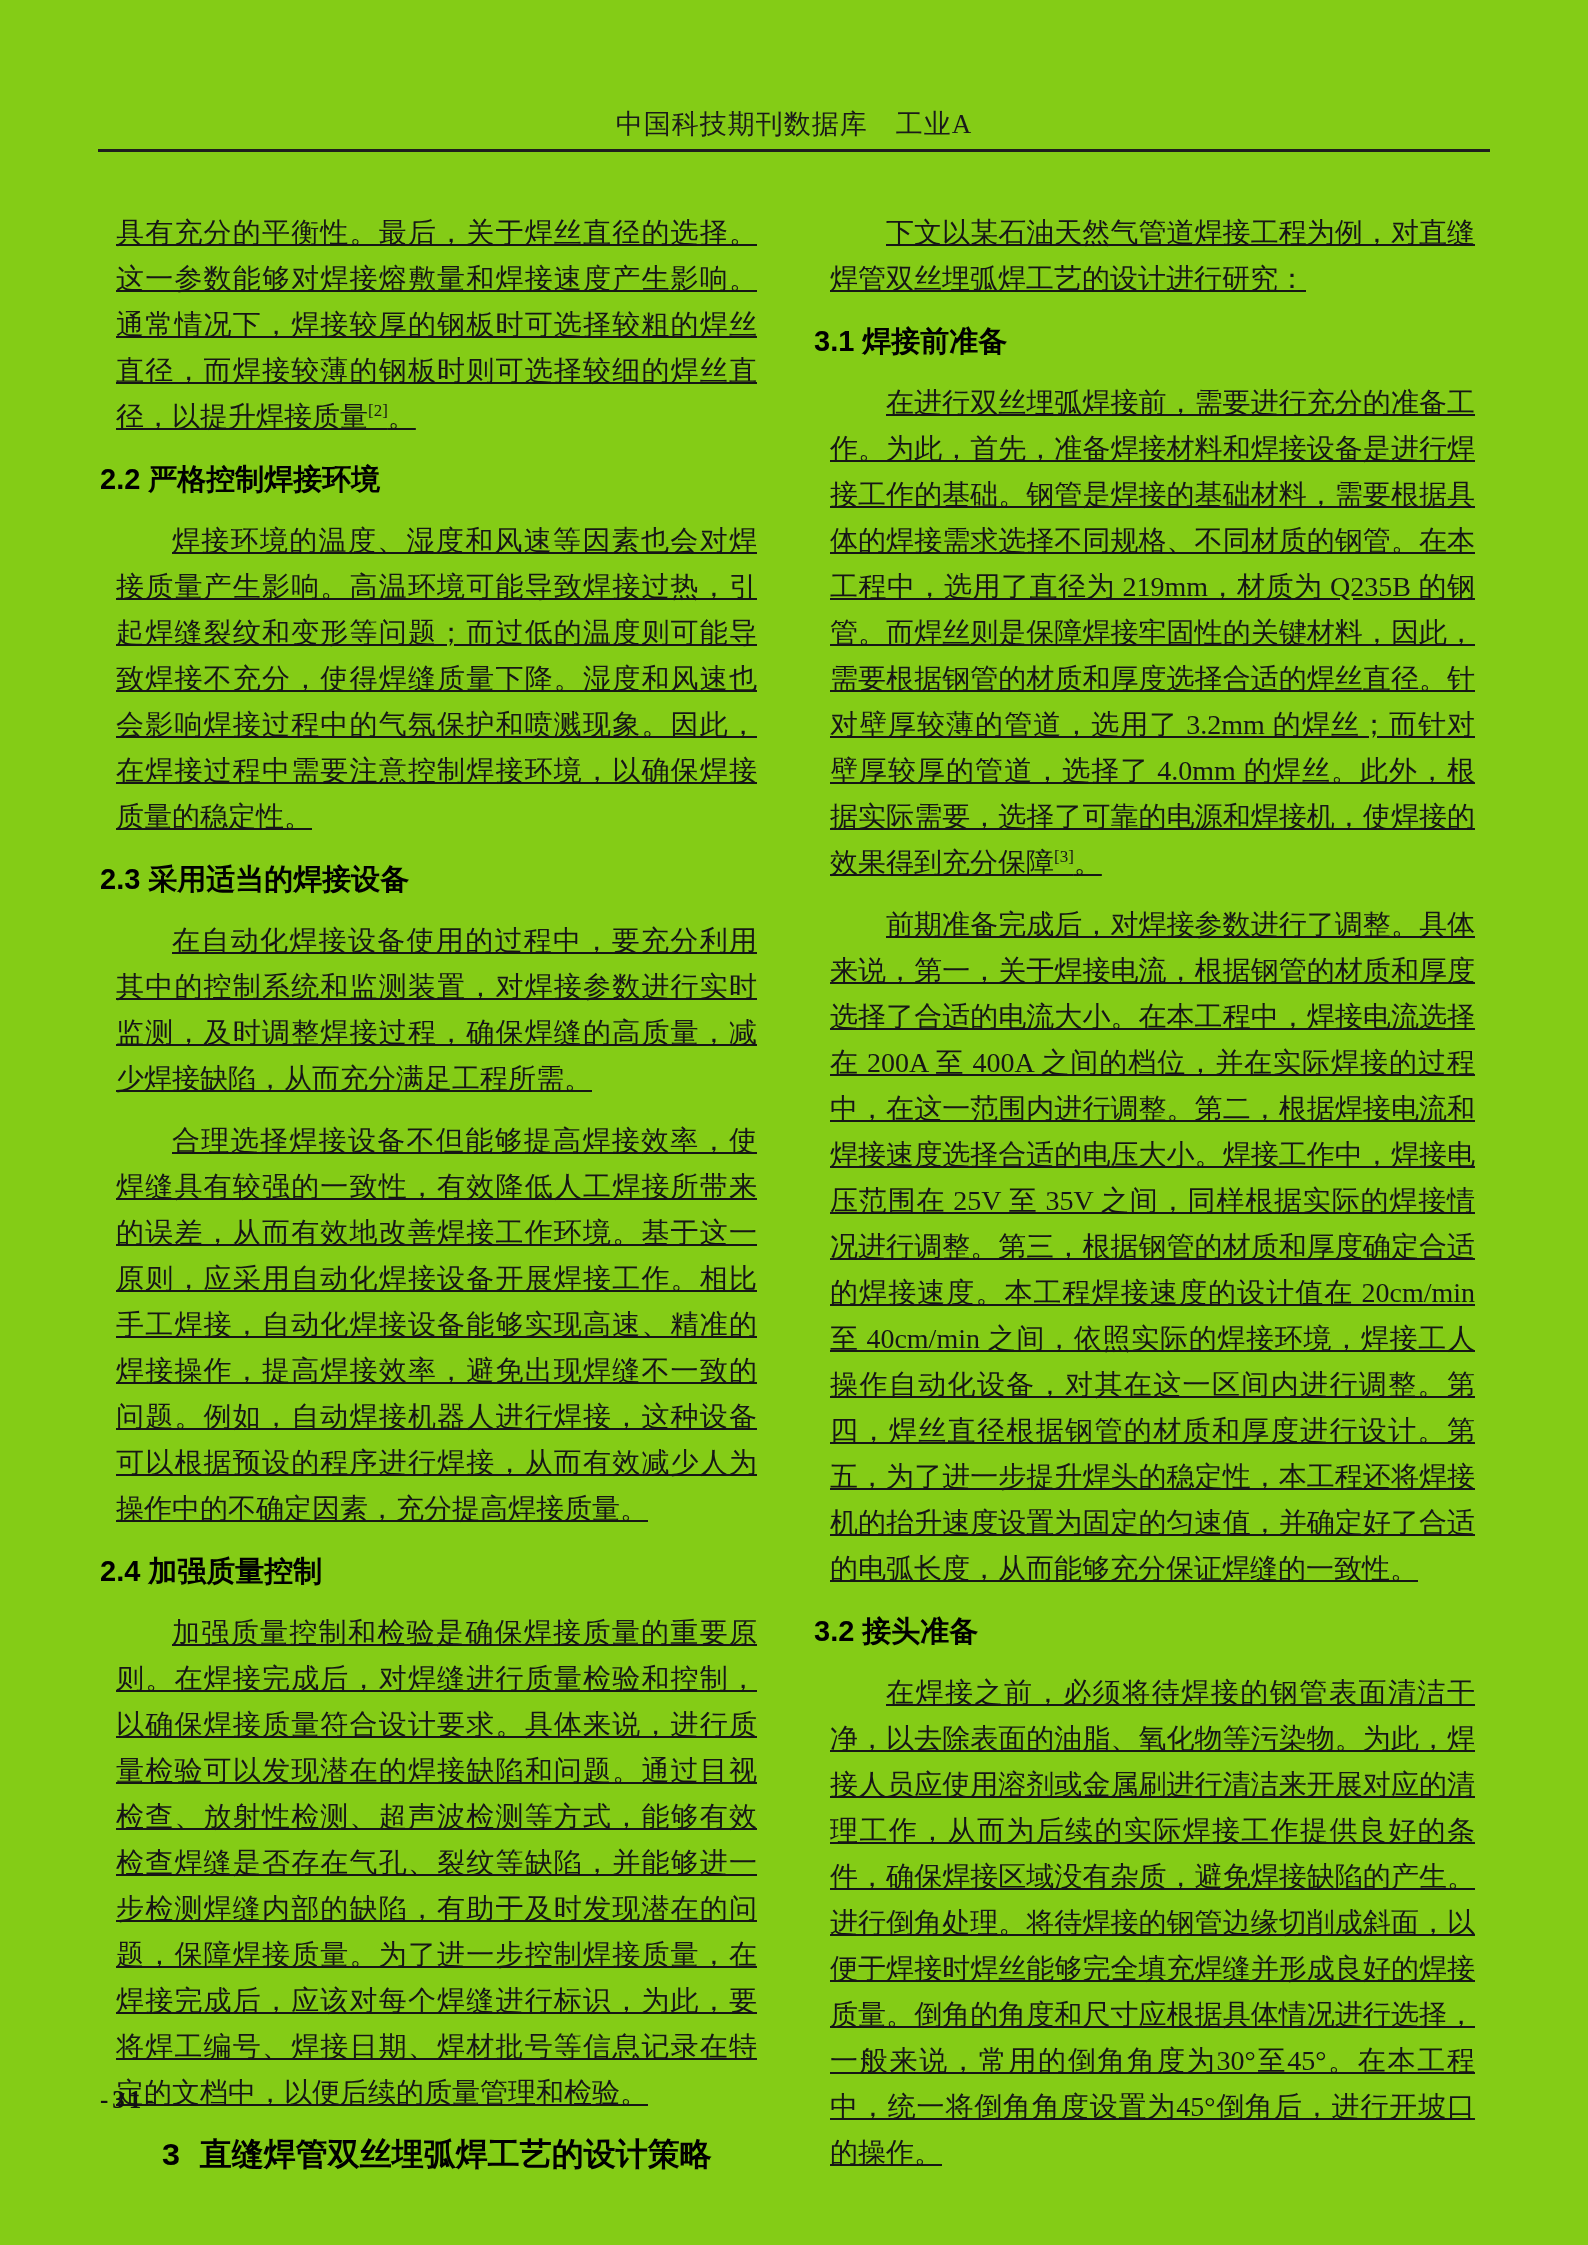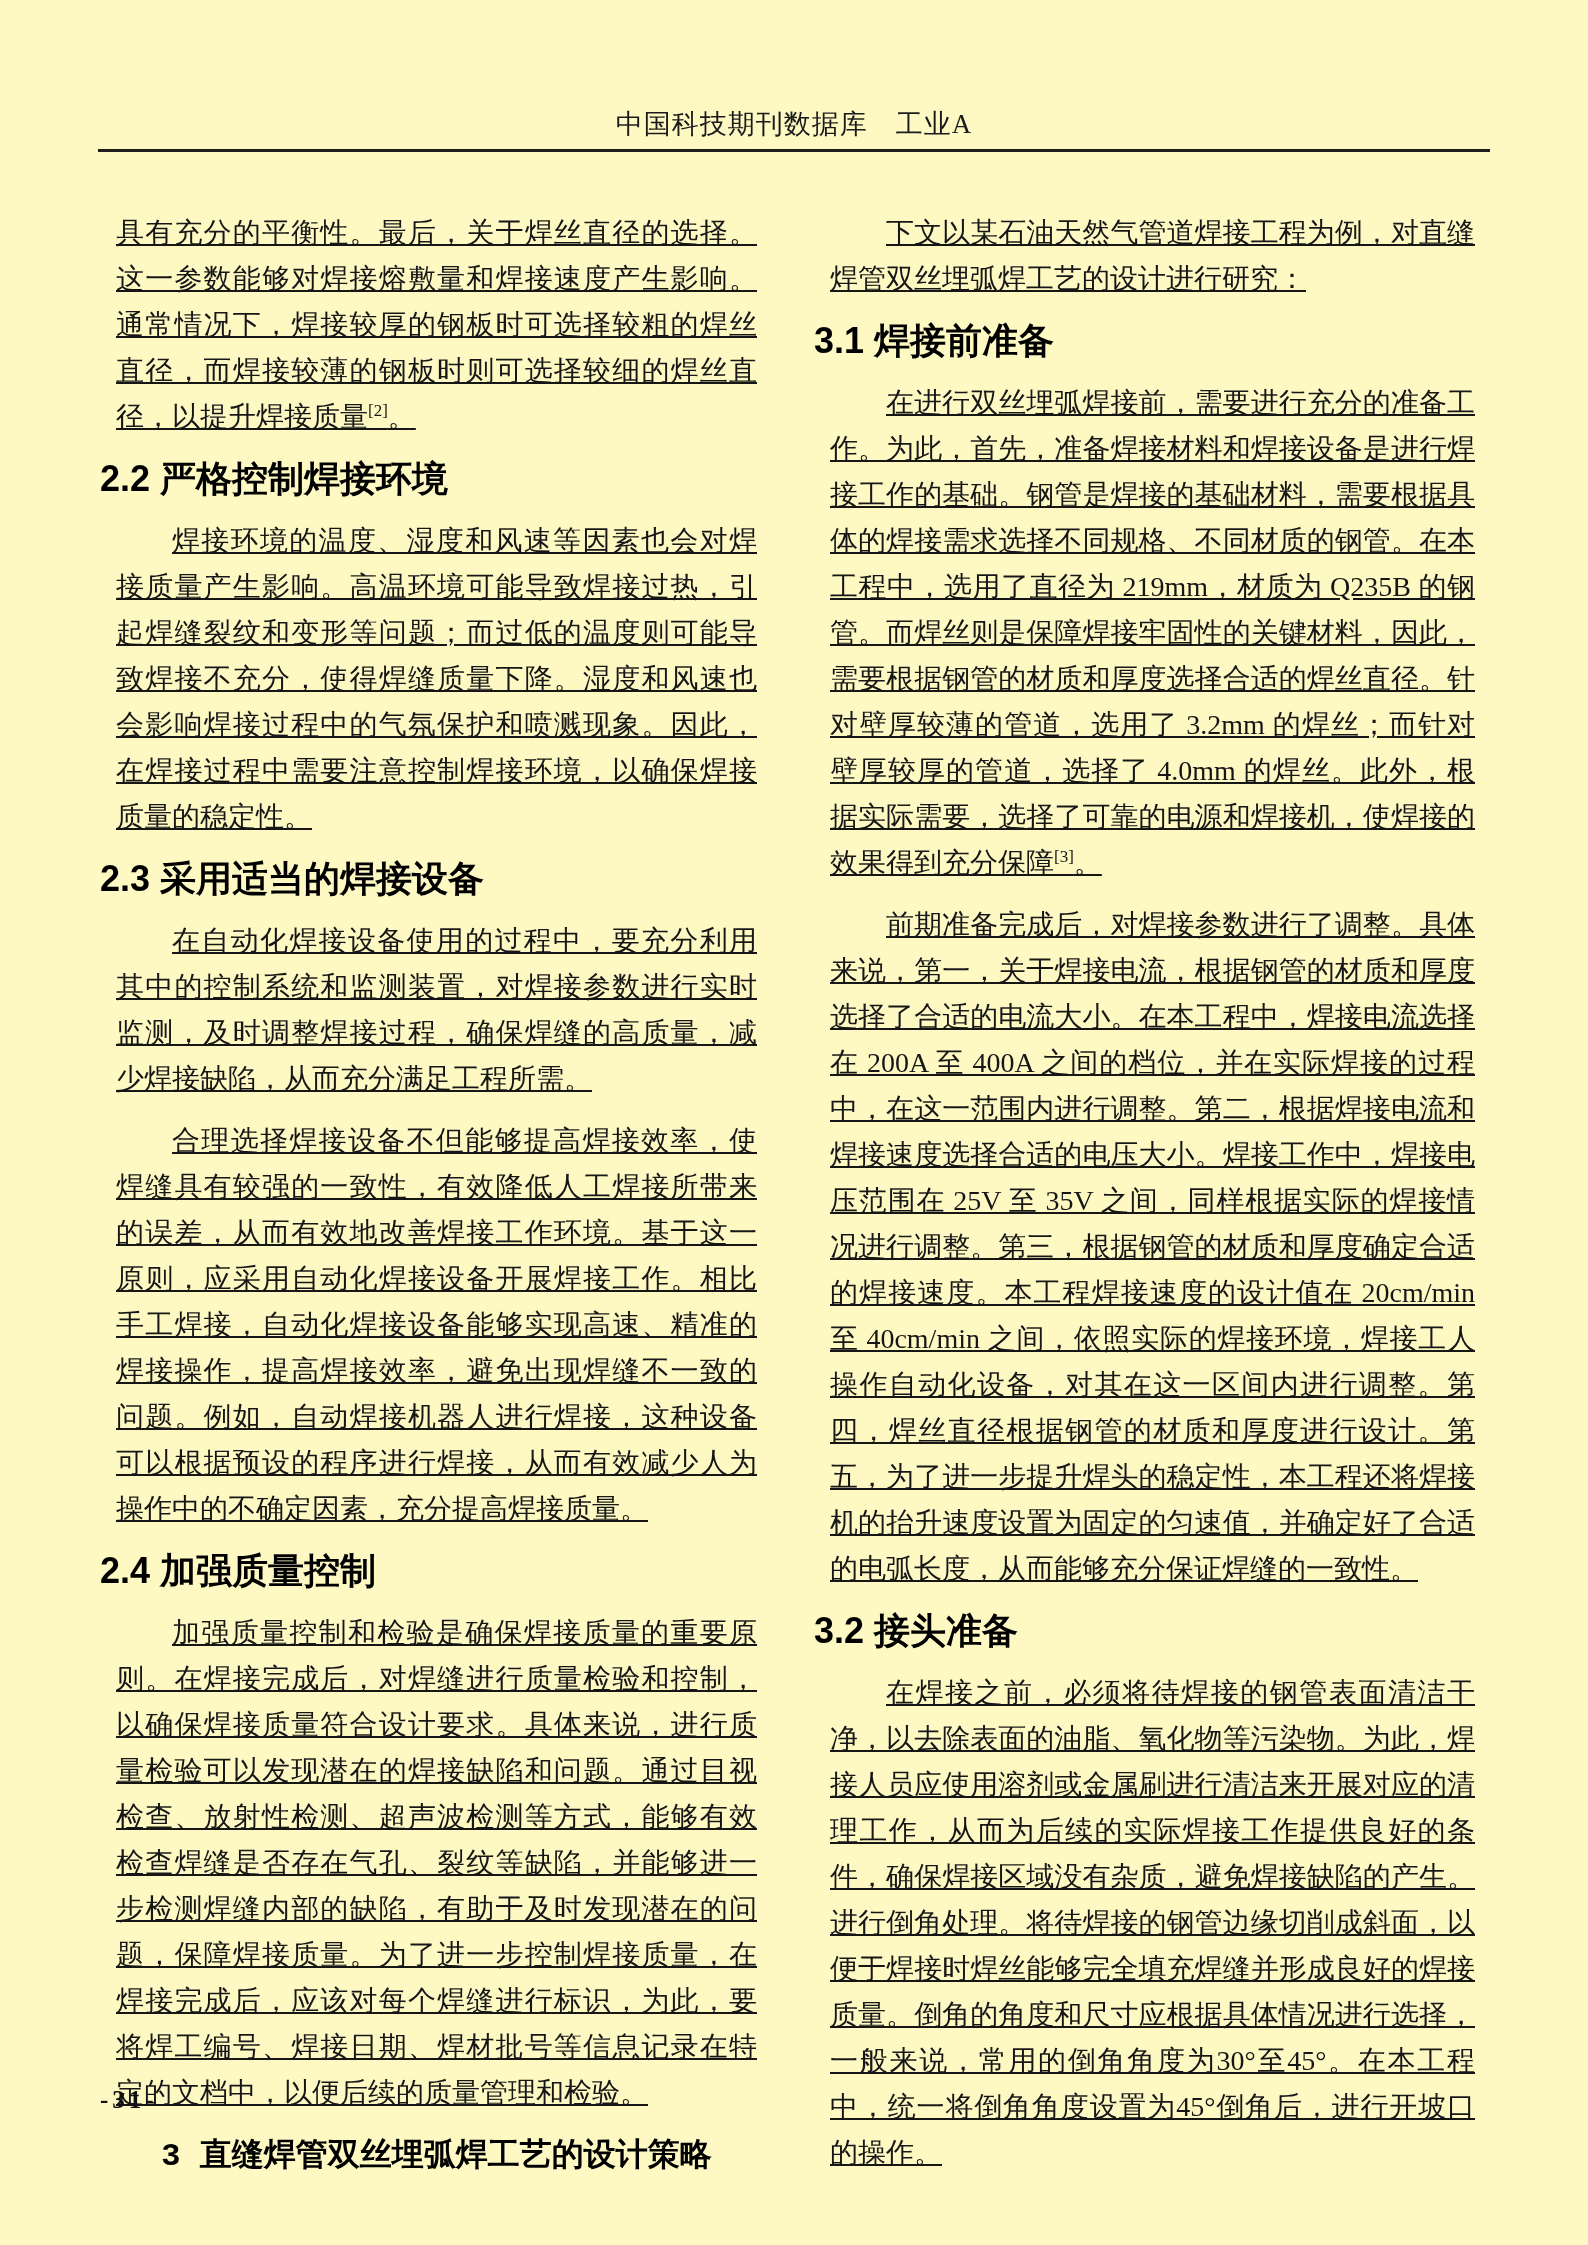--- a/index.html
+++ b/index.html
@@ -4,21 +4,21 @@
 <style>
   html, body {
     margin: 0;
     padding: 0;
     background: #ffffff;
   }
   .page {
     position: relative;
     width: 1588px;
     height: 2245px;
-    background: #fef9c3;
+    background: #84cc16;
     overflow: hidden;
     font-family: "Liberation Serif", "DejaVu Serif", serif;
   }
   .header-title {
     position: absolute;
     top: 104px;
     left: 0;
     width: 100%;
     text-align: center;
     font-size: 27px;
@@ -47,21 +47,21 @@
   p.para {
     margin: 16px;
     text-indent: 2em;
     text-decoration: underline;
   }
   p.para.no-indent { text-indent: 0; }
   .sub-heading {
     margin: 0;
     font-family: "Liberation Sans", "DejaVu Sans", sans-serif;
     font-weight: bold;
-    font-size: 36px;
+    font-size: 29px;
     line-height: 46px;
     color: #000000;
     text-align: left;
   }
   .main-heading {
     margin: 8px 0 0 0;
     font-family: Liberation Mono, monospace;
     font-weight: bold;
     font-size: 32px;
     line-height: 50px;

